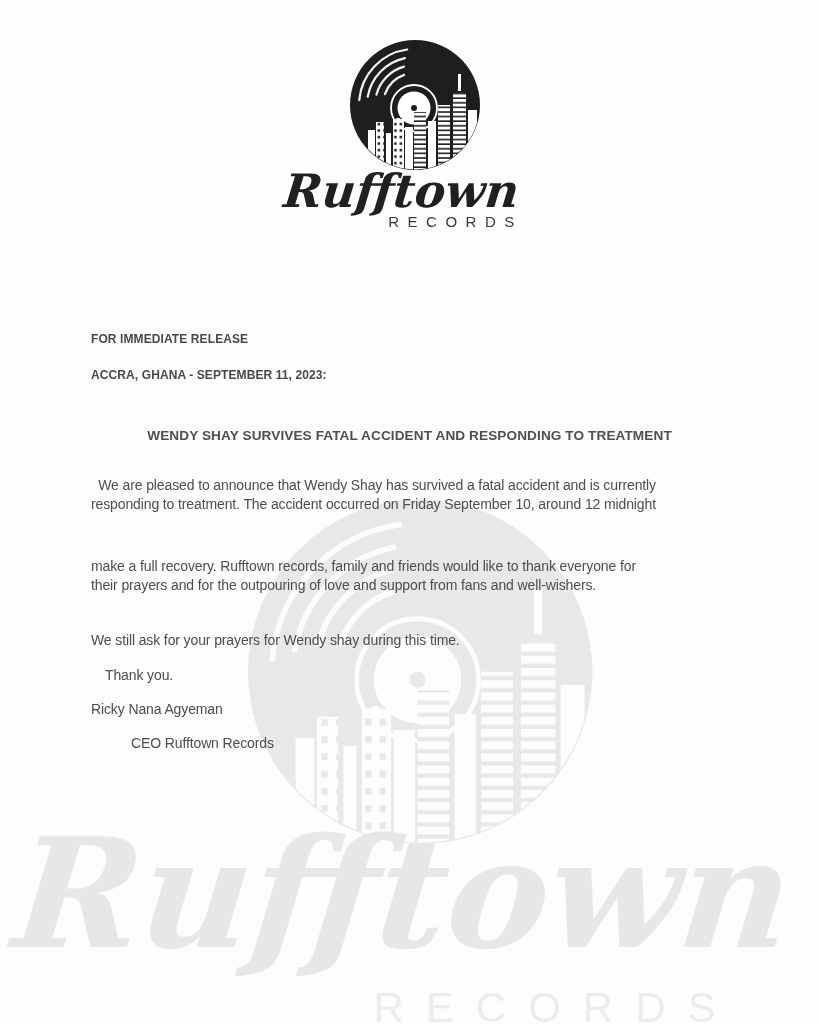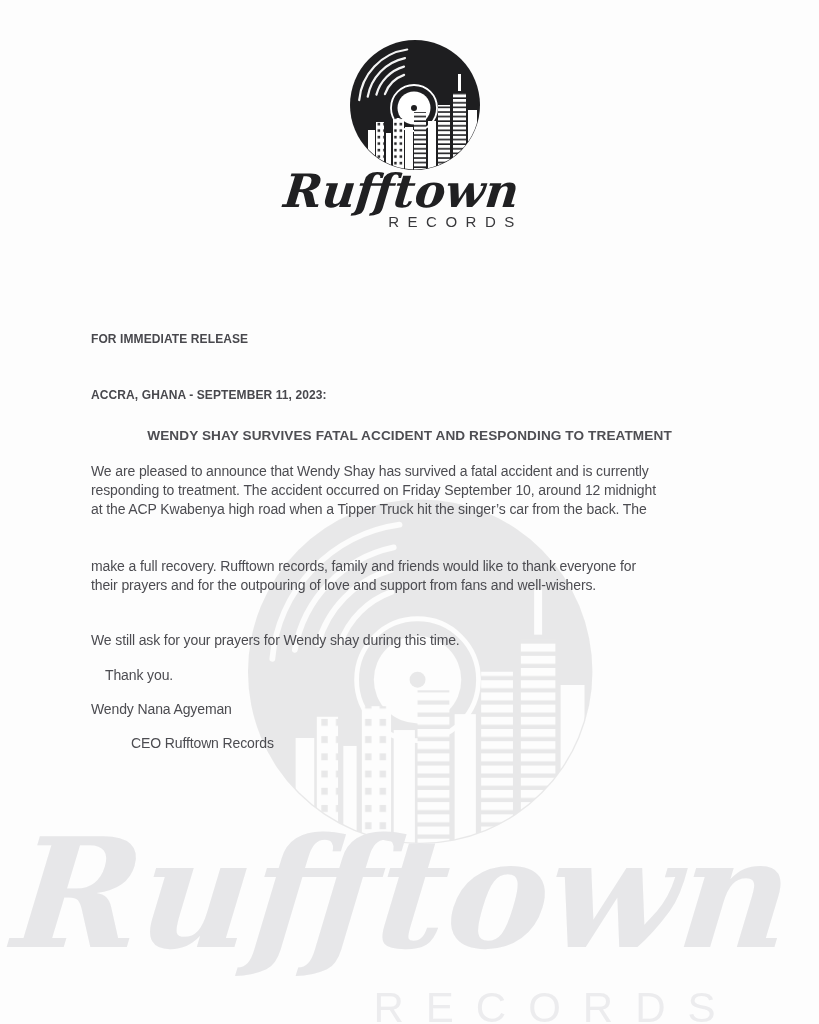--- a/index.html
+++ b/index.html
@@ -48,28 +48,28 @@
     text-align:center;
     font-size:15px;letter-spacing:8.5px;
     color:#38383b;
     transform:translateX(46px);
     white-space:nowrap;
   }
   
   .txt{position:absolute;left:91px;color:#4c4c51;}
   .b{font-weight:bold;font-size:12px;letter-spacing:0.1px;color:#48484d;}
   .release-label{top:332px;}
-  .dateline{top:368px;margin-top:20px;}
+  .dateline{top:368px;}
   .headline{
     position:absolute;left:0;top:428px;width:819px;
     text-align:center;font-weight:bold;font-size:13.6px;
     color:#4e4e53;letter-spacing:0.1px;
   }
   .para{font-size:14px;line-height:19px;letter-spacing:-0.12px;white-space:nowrap;}
-  .p1{top:462px;}
+  .p1{top:476px;text-align:right;}
   .p2{top:557px;}
   .s1{top:631px;}
   .s2{top:666px;margin-left:14px;}
   .s3{top:700px;}
   .s4{top:734px;margin-left:40px;}
 </style>
 </head>
 <body>
 
 <svg width="0" height="0" style="position:absolute" aria-hidden="true">
@@ -133,26 +133,25 @@
     <div class="logo-records">RECORDS</div>
   </div>
 
   <div class="txt b release-label">FOR IMMEDIATE RELEASE</div>
   <div class="txt b dateline">ACCRA, GHANA - SEPTEMBER 11, 2023:</div>
   <div class="headline">WENDY SHAY SURVIVES FATAL ACCIDENT AND RESPONDING TO TREATMENT</div>
 
   <div class="txt para p1">
     <div>We are pleased to announce that Wendy Shay has survived a fatal accident and is currently</div>
     <div>responding to treatment. The accident occurred on Friday September 10, around 12 midnight</div>
-    <div>at the ACP Kwabenya high road when a Tipper Truck hit the singer’s car from the back. The</div>
   </div>
 
   <div class="txt para p2">
     <div>make a full recovery. Rufftown records, family and friends would like to thank everyone for</div>
     <div>their prayers and for the outpouring of love and support from fans and well-wishers.</div>
   </div>
 
   <div class="txt para s1">We still ask for your prayers for Wendy shay during this time.</div>
   <div class="txt para s2">Thank you.</div>
-  <div class="txt para s3">Wendy Nana Agyeman</div>
+  <div class="txt para s3">Ricky Nana Agyeman</div>
   <div class="txt para s4">CEO Rufftown Records</div>
 
 </div>
 
 </body></html>

